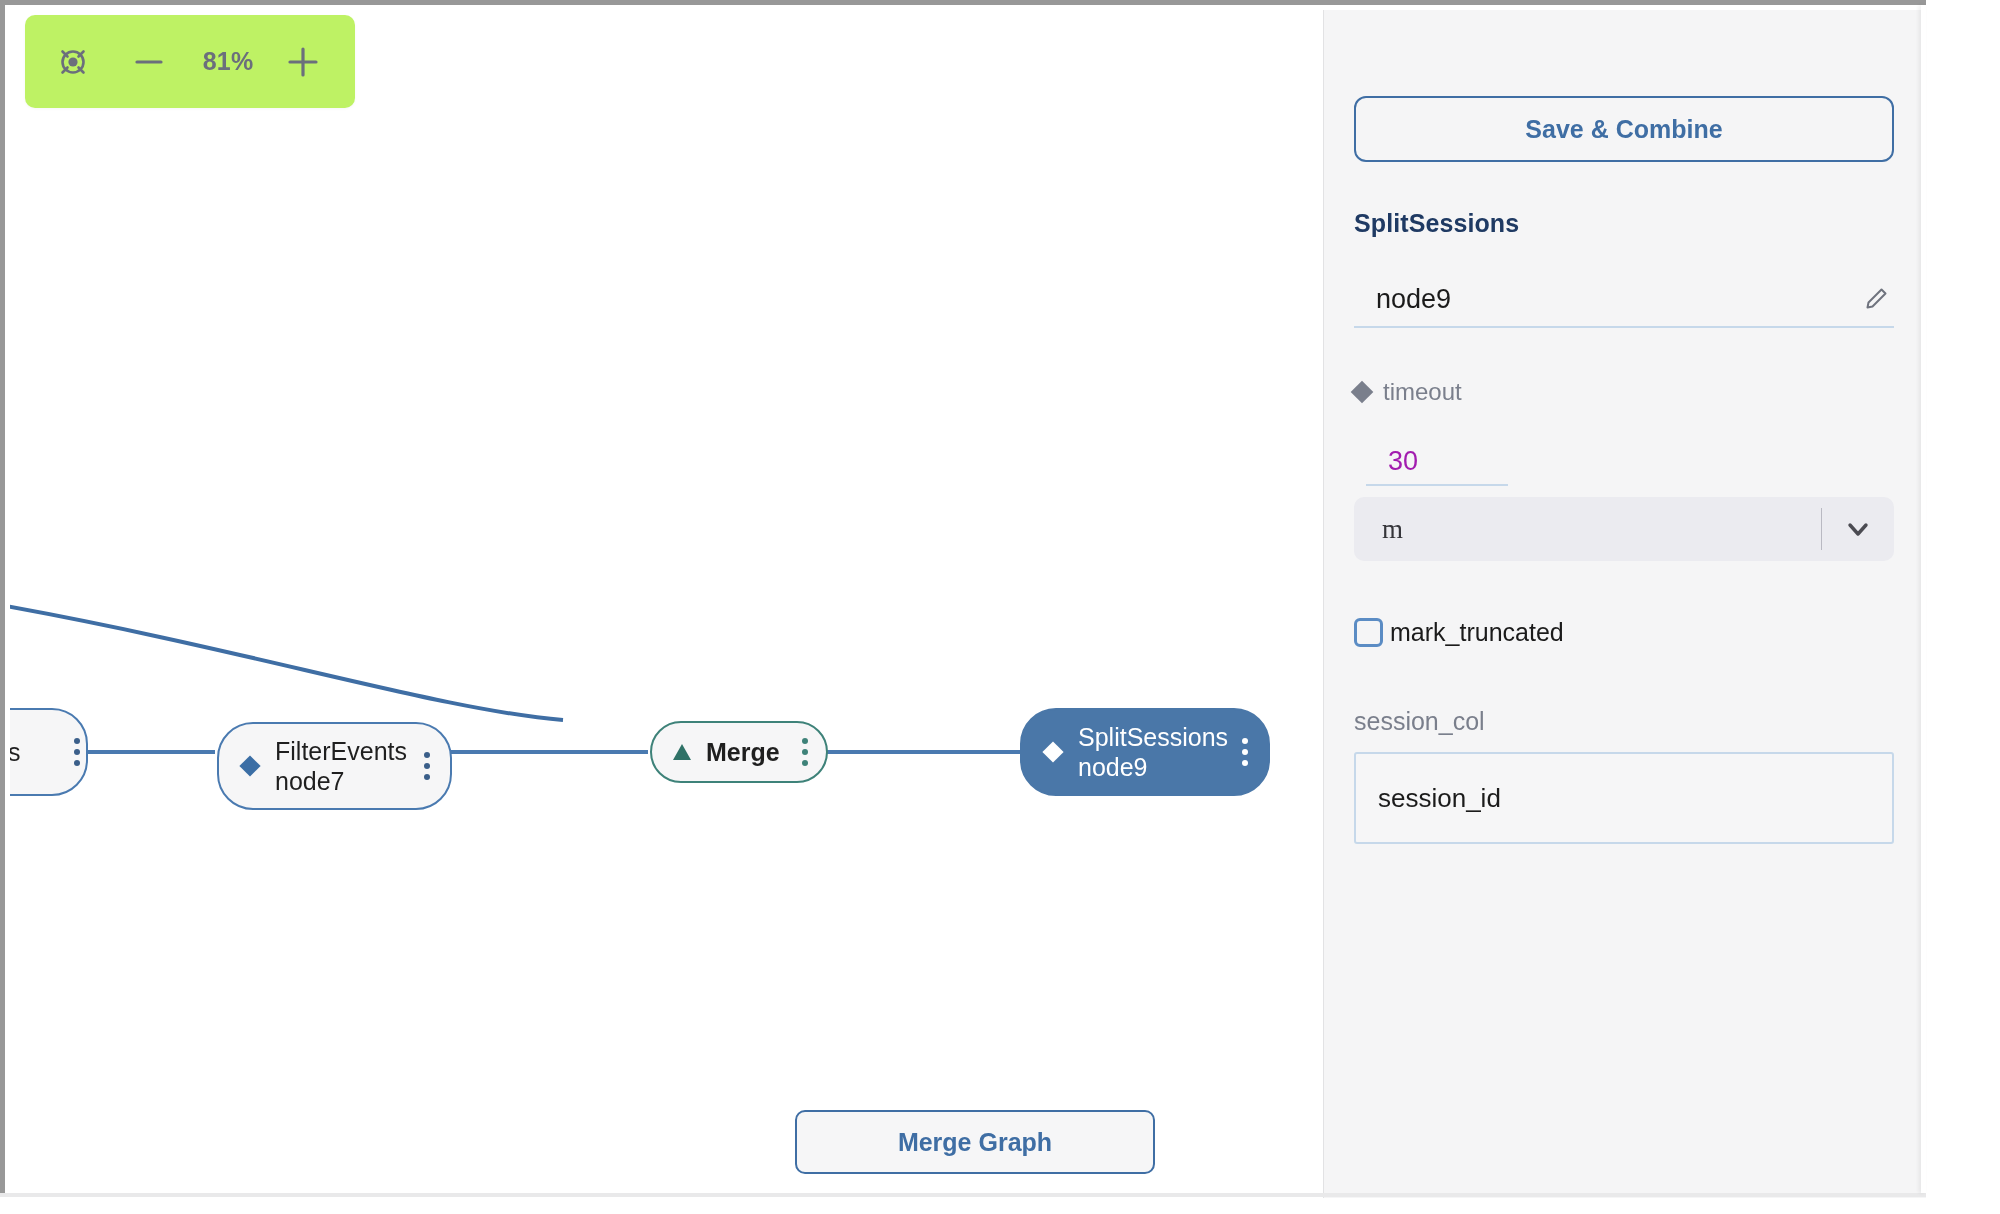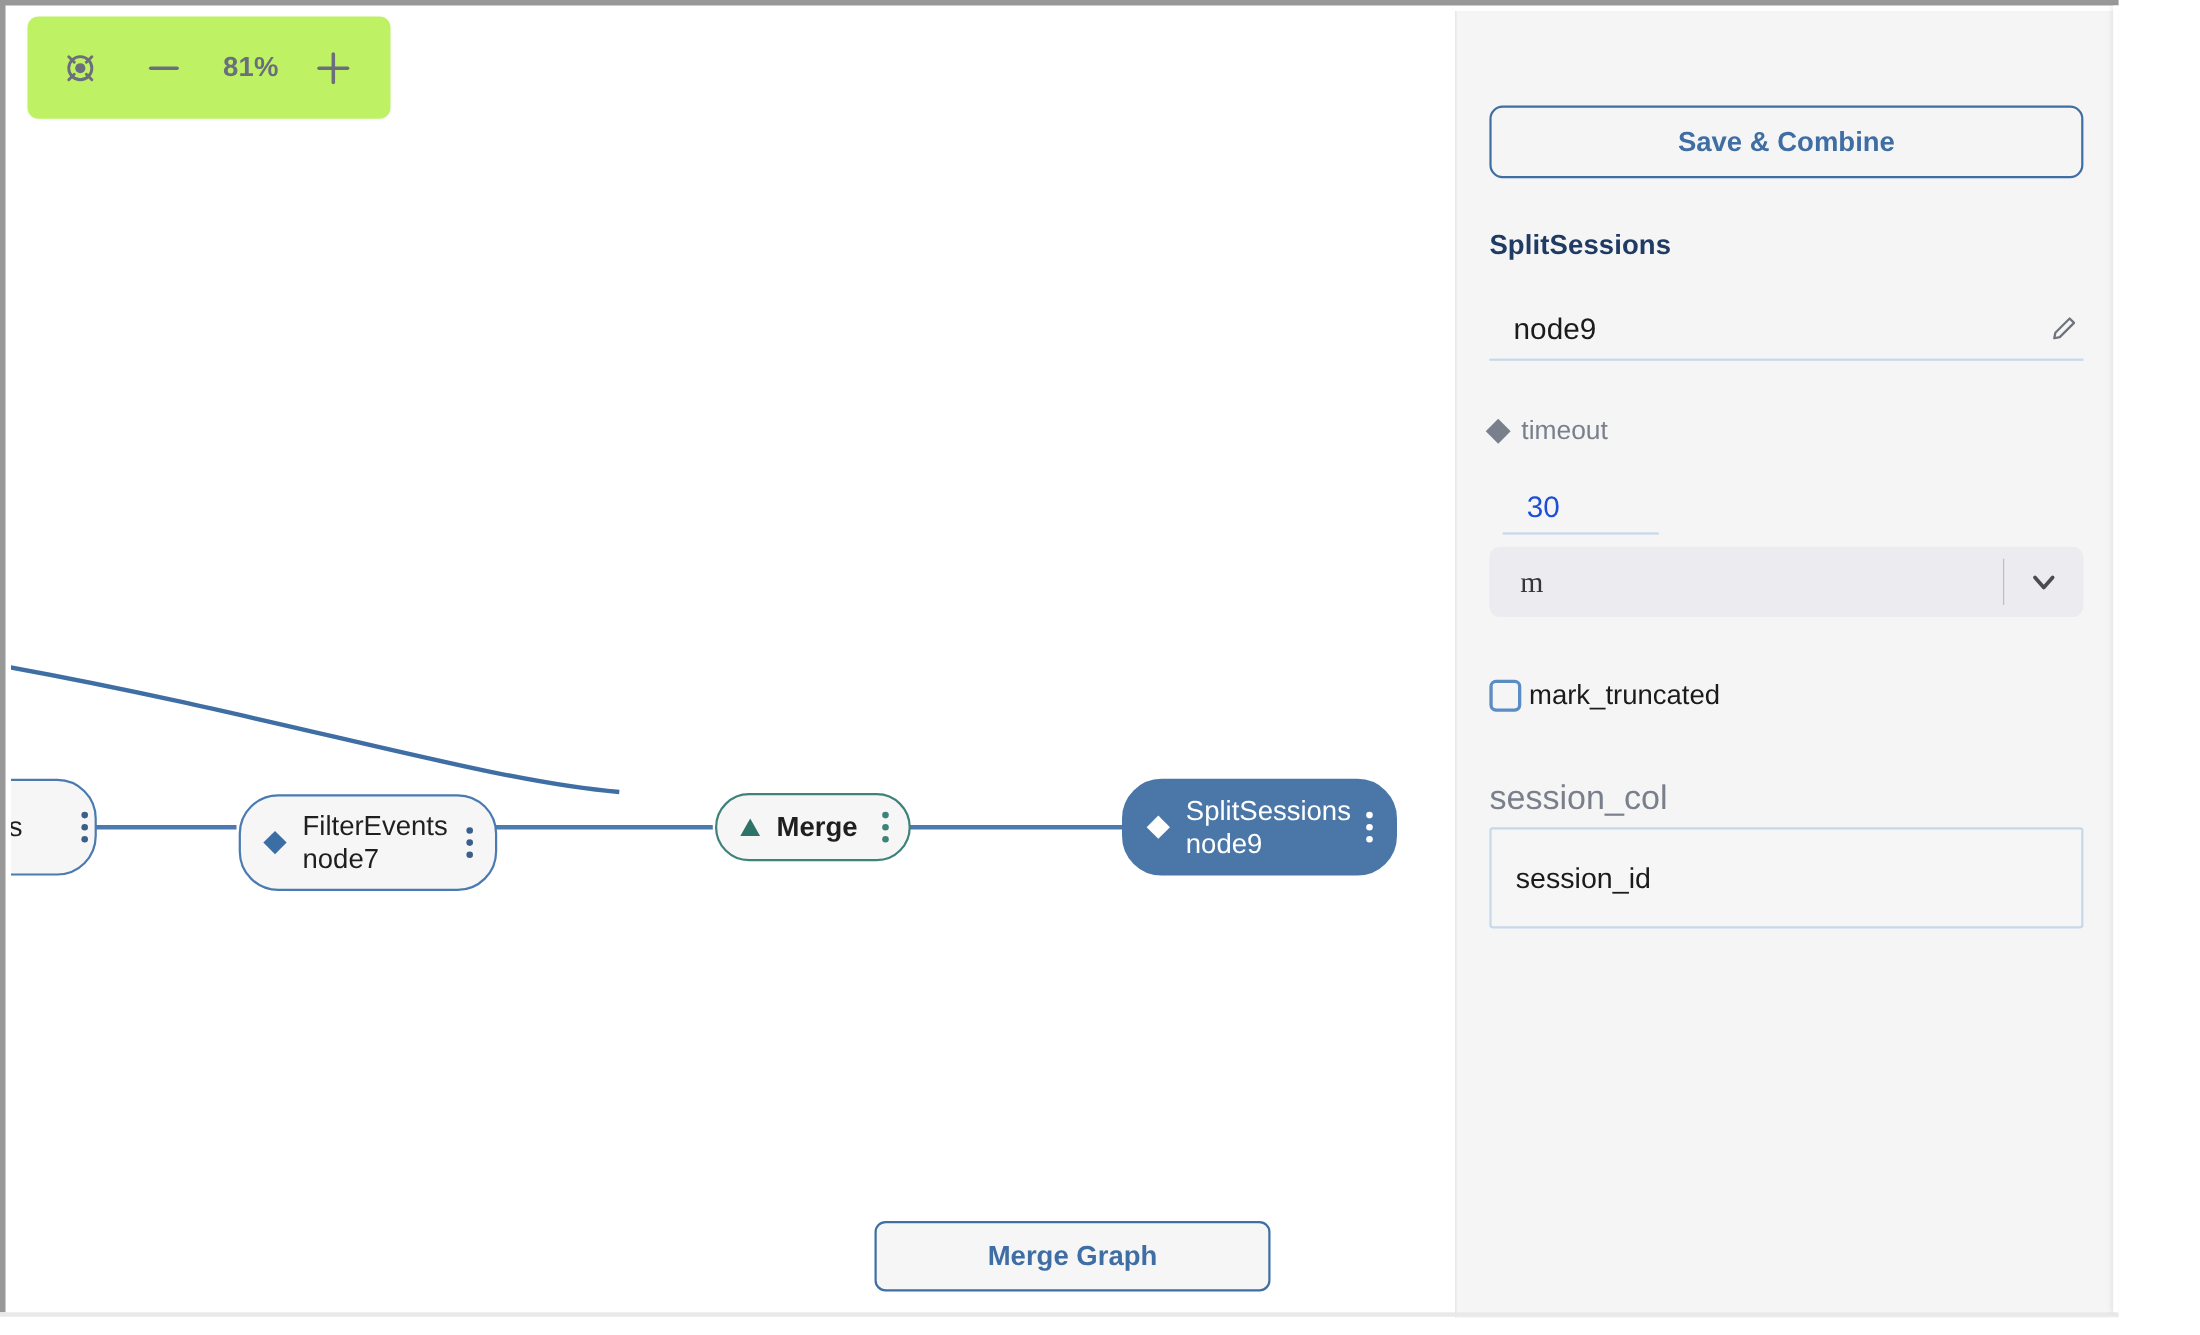--- a/index.html
+++ b/index.html
@@ -300,21 +300,21 @@
 
   .num-input {
     position: absolute;
     left: 42px;
     top: 428px;
     width: 142px;
     height: 48px;
     box-sizing: border-box;
     border-bottom: 2px solid #c6d8ea;
     font-size: 27px;
-    color: #1d4ed8;
+    color: #a21caf;
     display: flex;
     align-items: center;
     padding-left: 22px;
     cursor: text;
   }
 
   .unit-select {
     position: absolute;
     left: 30px;
     top: 487px;
@@ -369,21 +369,21 @@
   }
   .checkbox-label {
     font-size: 25px;
     color: #1b1b1b;
   }
 
   .field-label {
     position: absolute;
     left: 30px;
     top: 697px;
-    font-size: 31px;
+    font-size: 25px;
     color: #7a7f8c;
   }
 
   .text-input {
     position: absolute;
     left: 30px;
     top: 742px;
     width: 540px;
     height: 92px;
     box-sizing: border-box;

